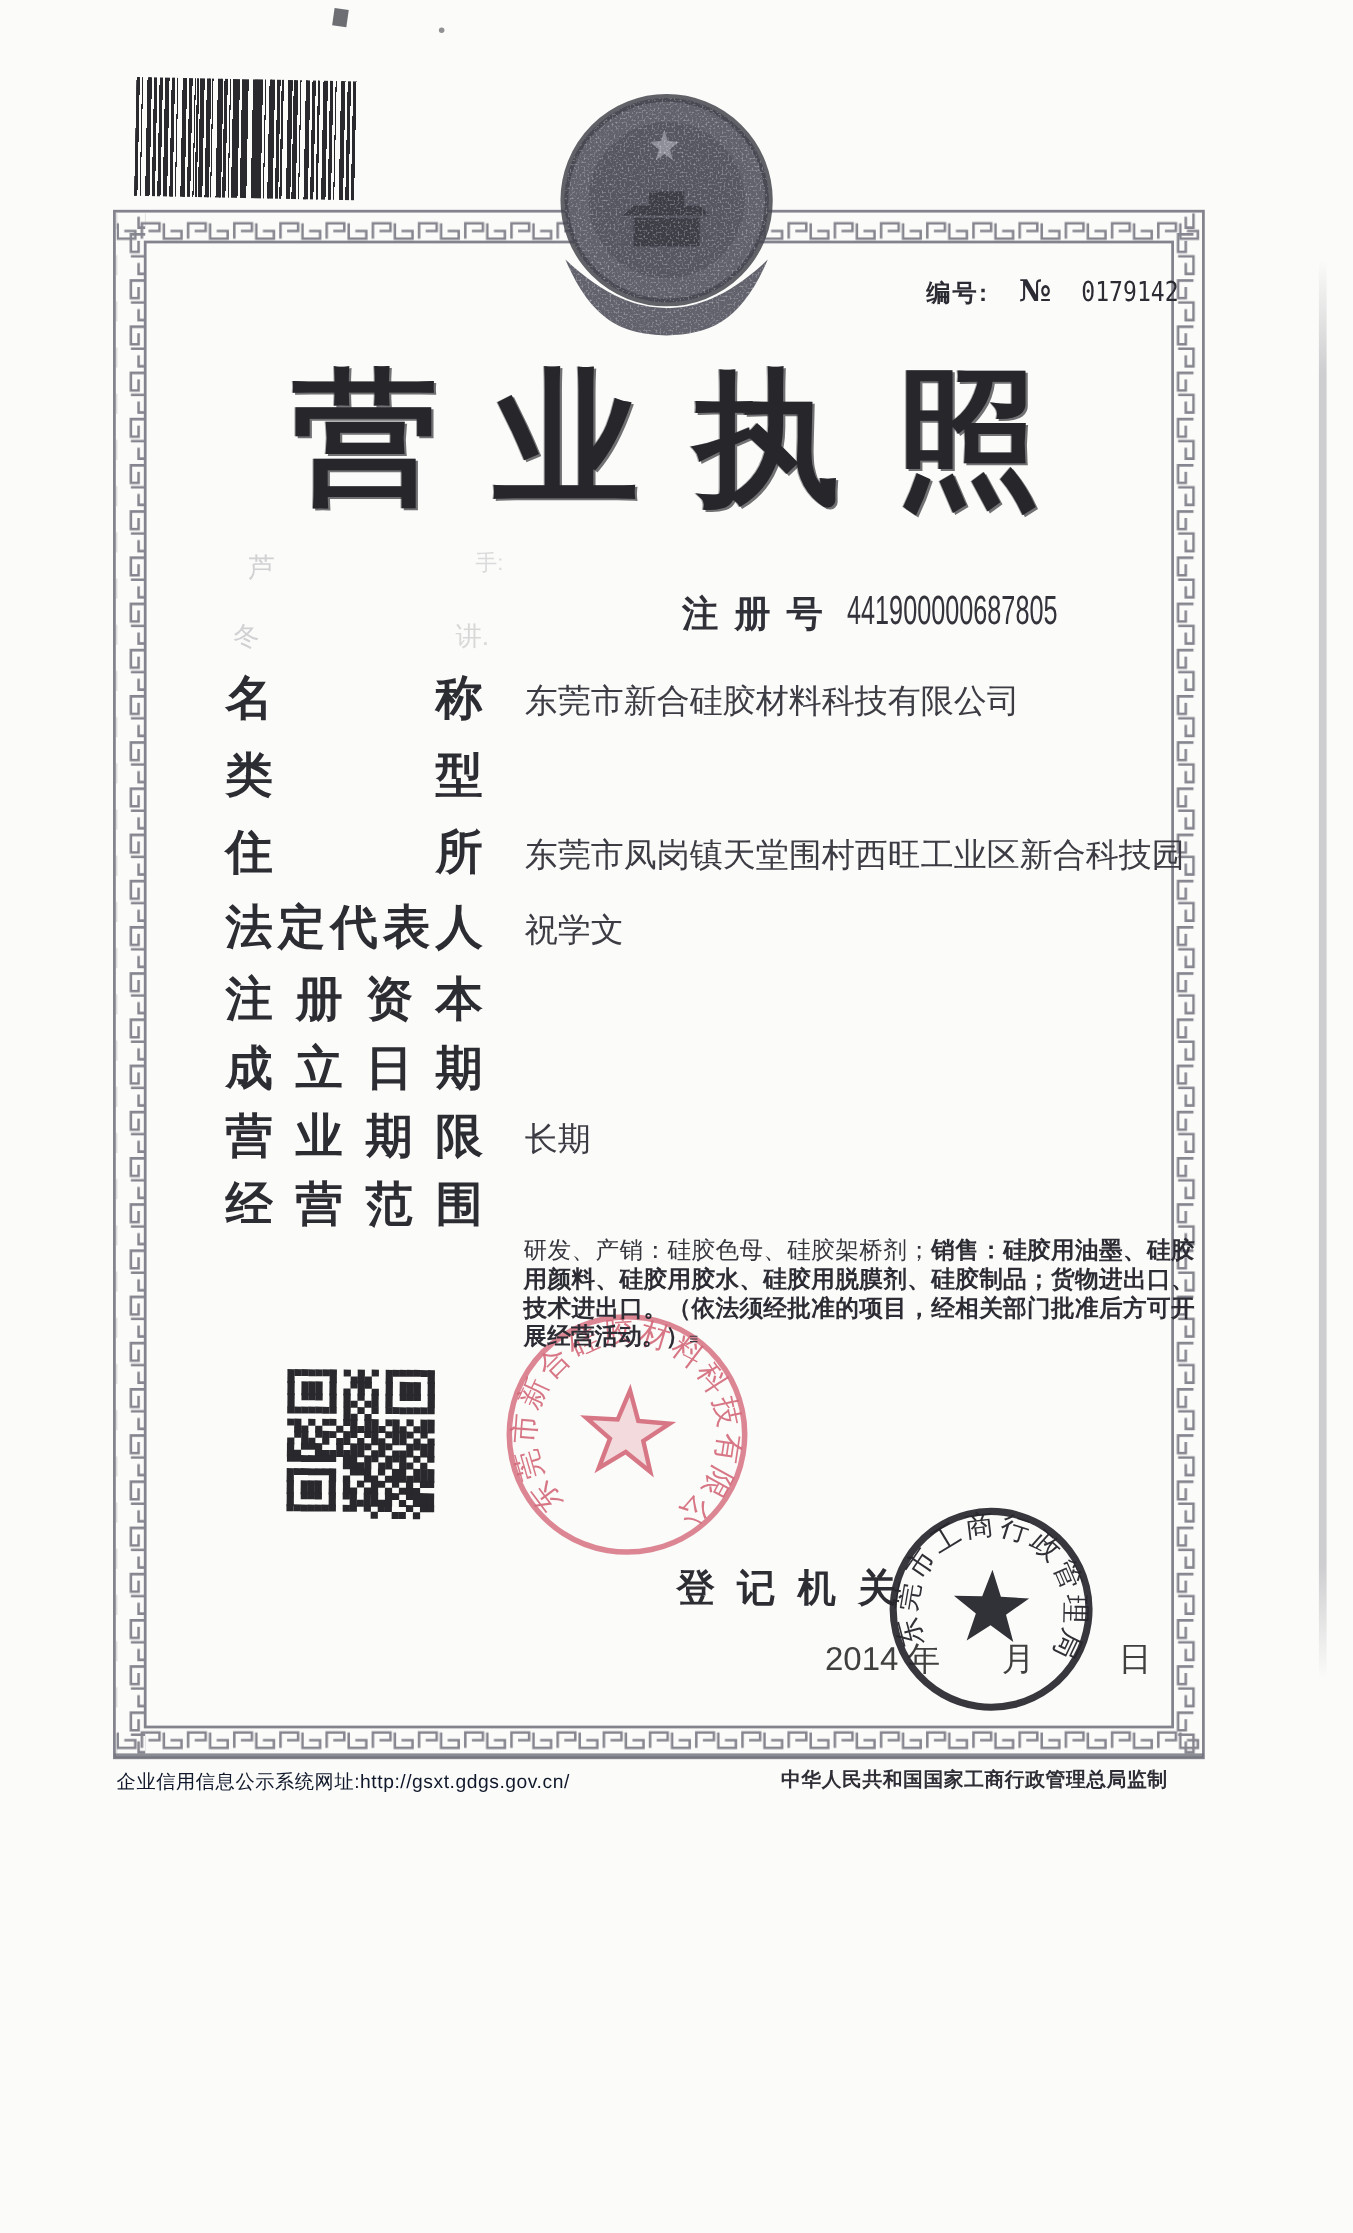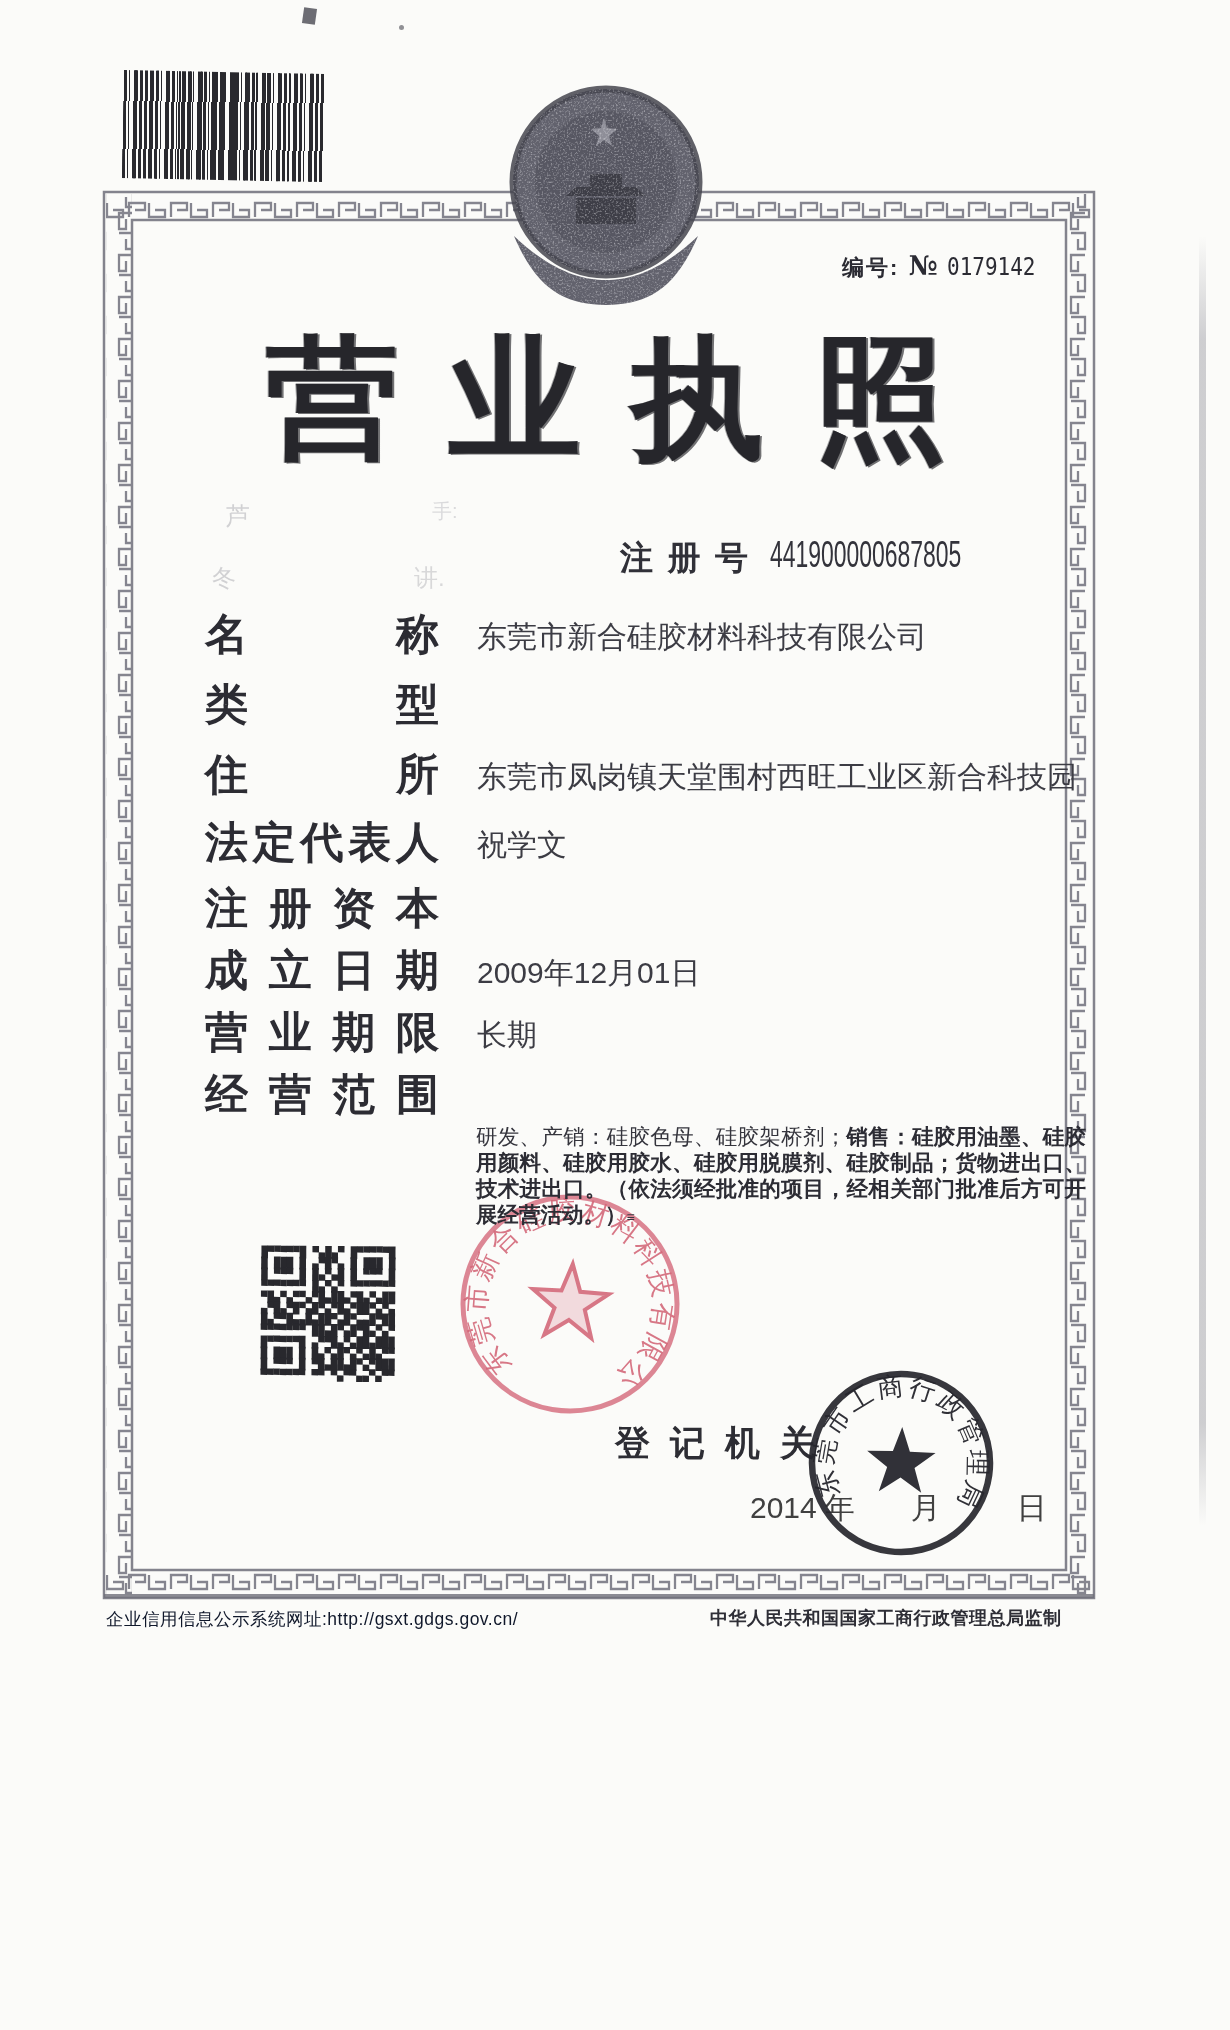--- a/index.html
+++ b/index.html
@@ -8,21 +8,21 @@
   .art{position:absolute;left:0;top:0;}
 
   
   .barcode{position:absolute;left:123px;top:72px;width:201px;height:108px;transform:rotate(1.2deg);
     background-image:
       repeating-linear-gradient(90deg,#1a1a1f 0 3px,rgba(0,0,0,0) 3px 5px,#1a1a1f 5px 6px,rgba(0,0,0,0) 6px 10px,#1a1a1f 10px 14px,rgba(0,0,0,0) 14px 16px),
       repeating-linear-gradient(90deg,#1a1a1f 0 2px,rgba(0,0,0,0) 2px 11px);
     opacity:.93;}
 
   
-  .serial{position:absolute;left:842px;top:250px;display:flex;align-items:baseline;gap:9px;color:#2b2b33;justify-content:center;}
+  .serial{position:absolute;left:842px;top:250px;display:flex;align-items:baseline;gap:27px;color:#2b2b33;justify-content:center;}
   .serial .lbl{font-size:22px;letter-spacing:2px;font-weight:600;}
   .serial .mark{font-family:"DejaVu Serif","Liberation Serif",serif;font-weight:700;font-size:27px;}
   .serial .num{font-family:"DejaVu Sans Mono","Liberation Mono",monospace;font-size:25px;letter-spacing:0;transform:scaleX(.84);transform-origin:left;}
 
   
   .title{position:absolute;left:266px;top:326px;width:680px;margin:0;font-size:132px;line-height:1.1;
          font-weight:900;color:#26262b;text-shadow:2px 1px 0 rgba(38,38,43,.65),-1px 0 0 rgba(38,38,43,.4);}
   .just{display:flex;justify-content:space-between;}
 
   
@@ -192,21 +192,20 @@
         <span>本</span>
       </span>
   </div>
   <div class="row r5">
     <span class="lbl just">
         <span>成</span>
         <span>立</span>
         <span>日</span>
         <span>期</span>
       </span>
-    <span class="val">2009年12月01日</span>
   </div>
   <div class="row r6">
     <span class="lbl just">
         <span>营</span>
         <span>业</span>
         <span>期</span>
         <span>限</span>
       </span>
     <span class="val">长期</span>
   </div>

